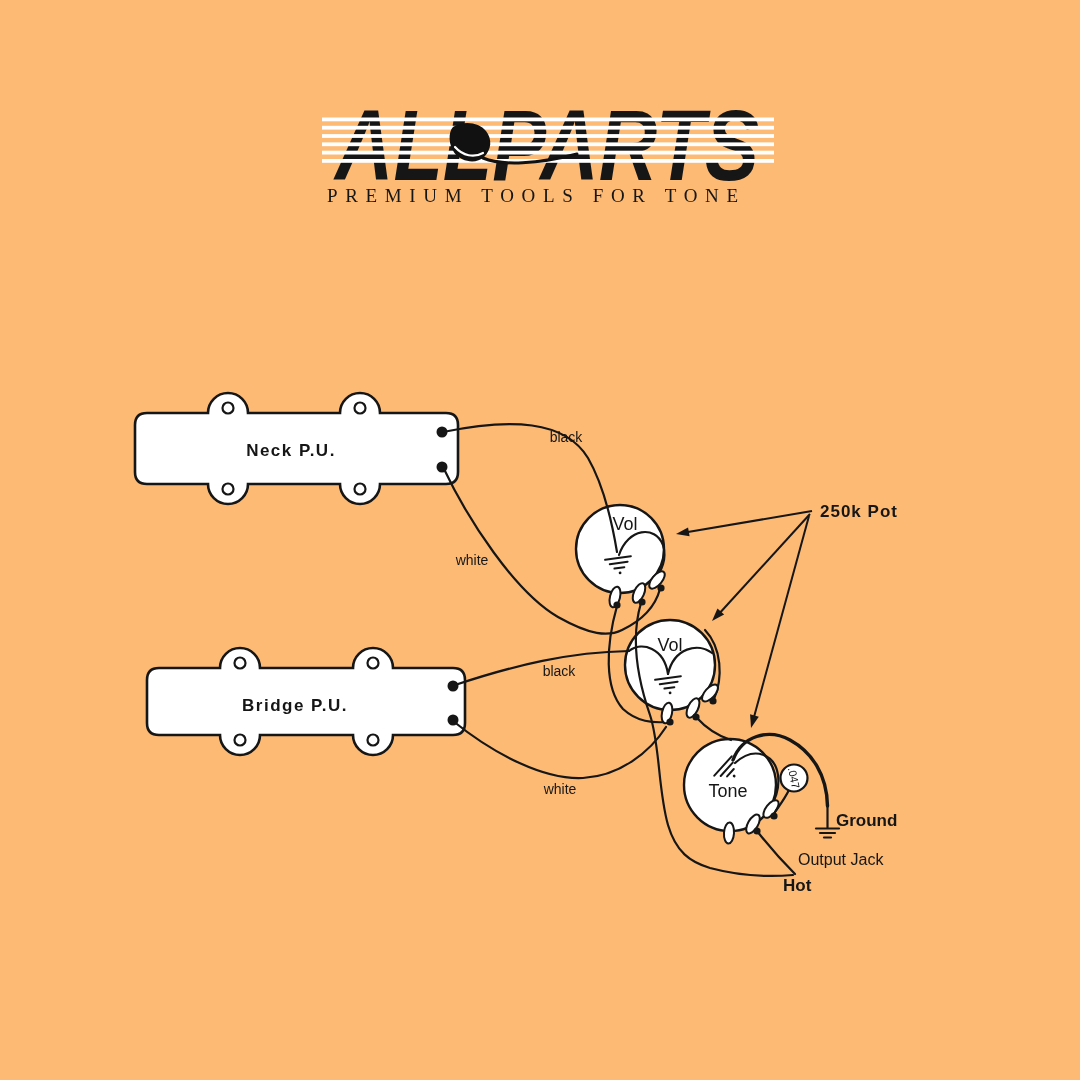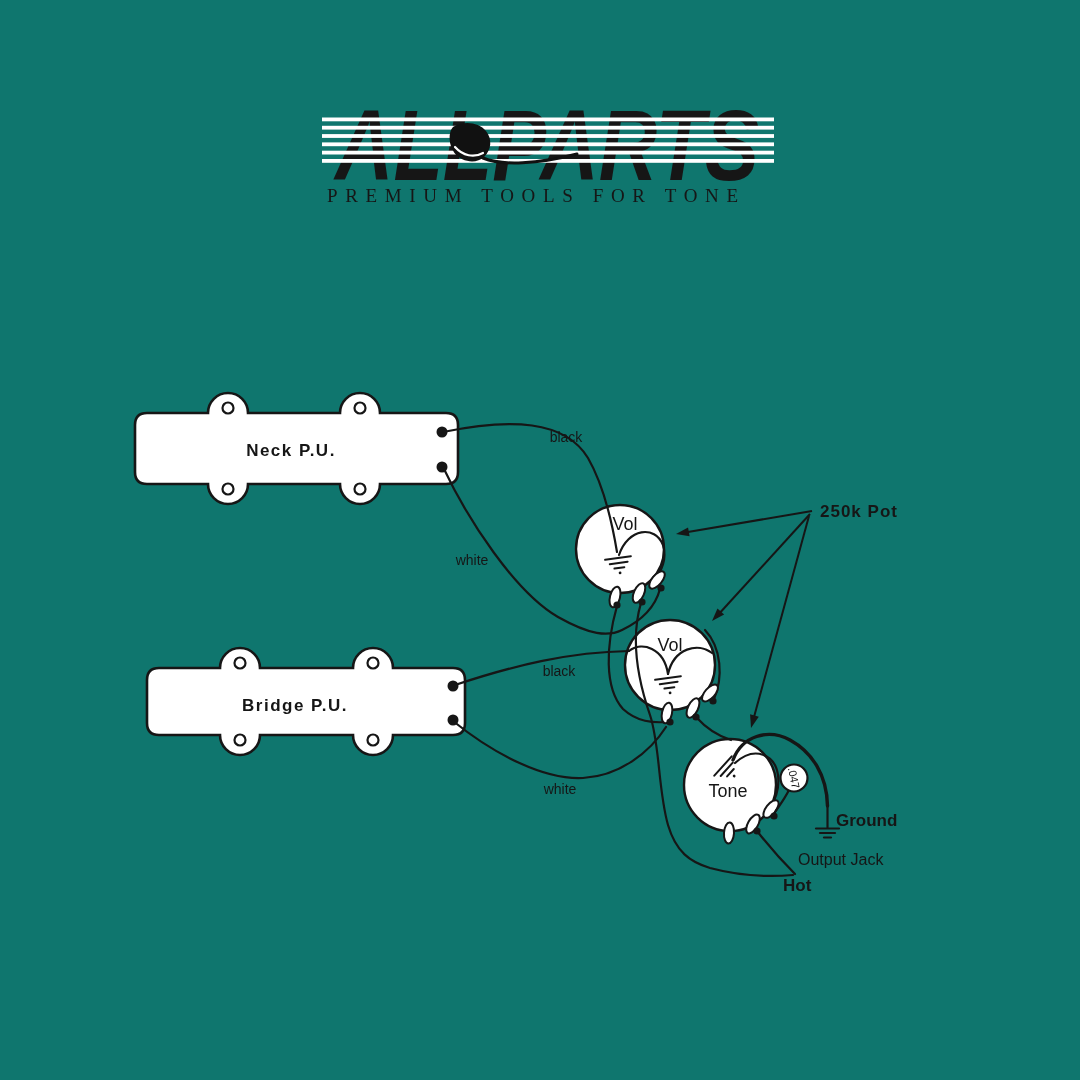--- a/index.html
+++ b/index.html
@@ -1,16 +1,16 @@
 <!DOCTYPE html>
 <html><head>
 <meta charset="utf-8">
 <style>
   html,body{margin:0;padding:0;background:#fff;}
-  .page{position:relative;width:1080px;height:1080px;background:#0f766e;overflow:hidden;}
+  .page{position:relative;width:1080px;height:1080px;background:#fdba74;overflow:hidden;}
   .page svg{position:absolute;left:0;top:0;}
   .t{font-family:"Liberation Sans",sans-serif;fill:#161616;}
   .serif{font-family:"Liberation Serif",serif;}
   .b{font-weight:bold;}
   .it{font-style:italic;}
 </style>
 </head>
 <body>
 
 <div class="page">

